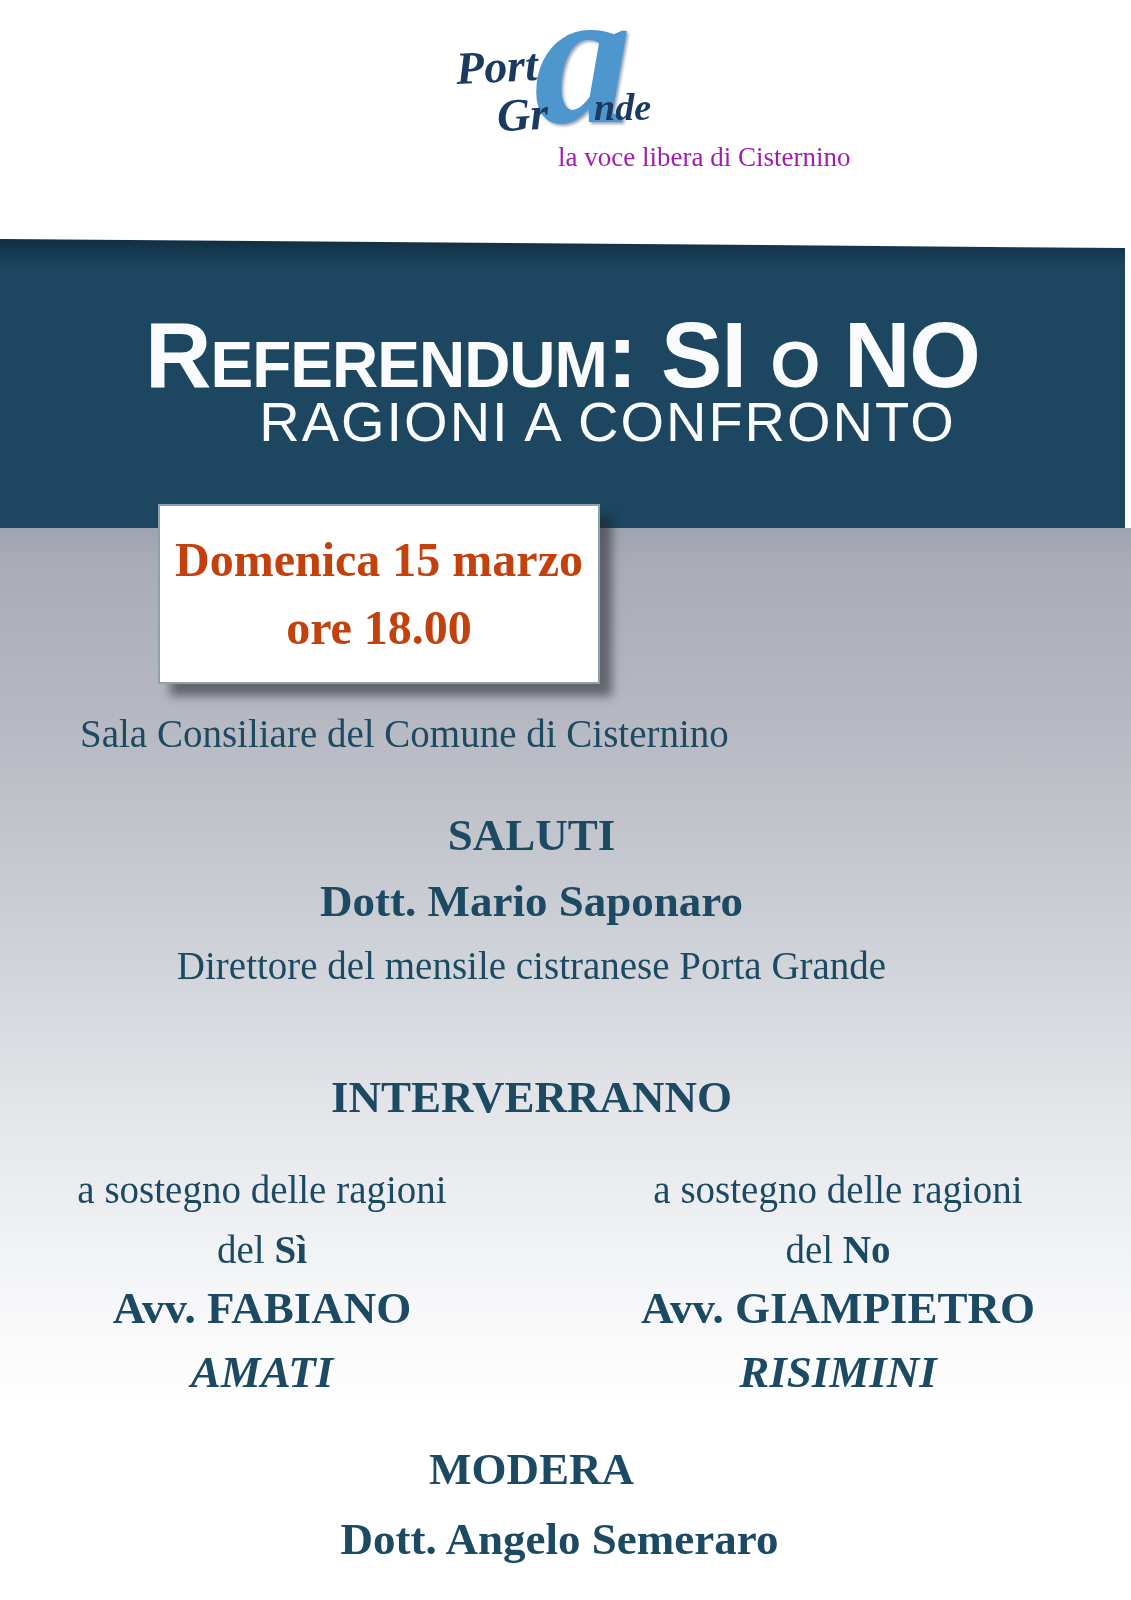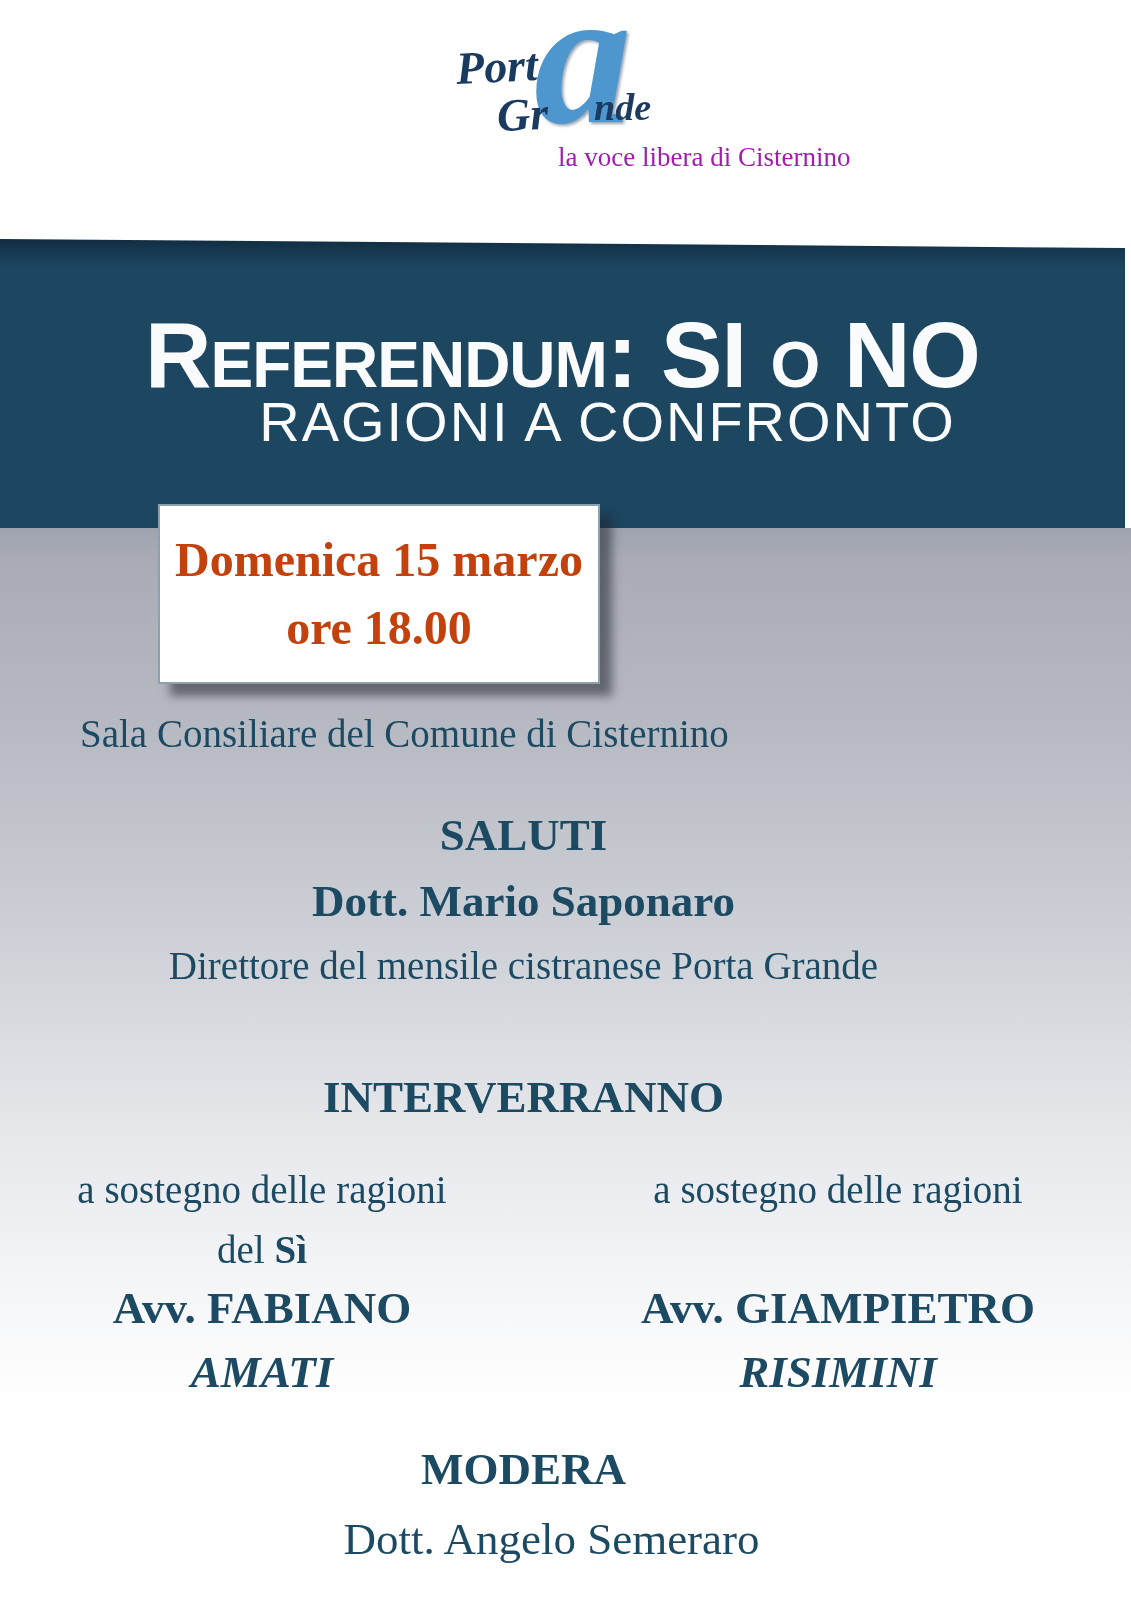--- a/index.html
+++ b/index.html
@@ -62,40 +62,40 @@
   }
   .date-box .line{
     font-family:"Liberation Serif", serif;font-weight:bold;
     font-size:48px;line-height:1;color:#c2410c;white-space:nowrap;
   }
   
   .txt{
     position:absolute;color:#1d4a63;line-height:1.15;
     font-family:"Liberation Serif", serif;white-space:nowrap;
   }
-  .center{left:0;width:1047px;text-align:center;}
+  .center{left:8px;width:1047px;text-align:center;}
   .venue{left:80px;top:712px;font-size:39px;text-align:right;}
   .h-saluti{top:810px;font-size:45px;font-weight:bold;}
   .n-saponaro{top:876px;font-size:45px;font-weight:bold;}
   .r-direttore{top:944px;font-size:39px;}
   .h-interverranno{top:1072px;font-size:45px;font-weight:bold;}
   .col{position:absolute;top:1140px;width:480px;height:270px;}
   .col-left{left:22px;}
   .col-right{left:598px;}
   .col .row{
     position:absolute;left:0;width:100%;text-align:center;
     color:#1d4a63;line-height:1;white-space:nowrap;margin-top:24px;
   }
   .col .intro{top:6px;font-size:39px;}
   .col .side-row{top:66px;font-size:39px;}
   .col .side-row b{font-weight:bold;}
   .col .name1{top:122px;font-size:45px;font-weight:bold;}
   .col .name2{top:186px;font-size:45px;font-weight:bold;font-style:italic;}
   .h-modera{top:1444px;font-size:45px;font-weight:bold;}
-  .n-semeraro{top:1514px;font-size:45px;font-weight:normal;padding-left:28px;}
+  .n-semeraro{top:1514px;font-size:45px;font-weight:bold;padding-left:28px;}
 </style>
 </head>
 <body>
 
 <div class="logo">
   <span class="script w-port">Port</span>
   <span class="big-a">a</span>
   <span class="script w-gr">Gr</span>
   <span class="script w-nde">nde</span>
   <div class="tagline">la voce libera di Cisternino</div>
@@ -123,18 +123,19 @@
 
 <div class="col col-left">
   <div class="row intro">a sostegno delle ragioni</div>
   <div class="row name1">Avv. FABIANO</div>
   <div class="row side-row"><span>del </span><b>Sì</b></div>
   <div class="row name2">AMATI</div>
 </div>
 
 <div class="col col-right">
   <div class="row intro">a sostegno delle ragioni</div>
+  <div class="row side-row"><span>del </span><b>No</b></div>
   <div class="row name1">Avv. GIAMPIETRO</div>
   <div class="row name2">RISIMINI</div>
 </div>
 
 <div class="txt center h-modera">MODERA</div>
 <div class="txt center n-semeraro">Dott. Angelo Semeraro</div>
 
 </body></html>

